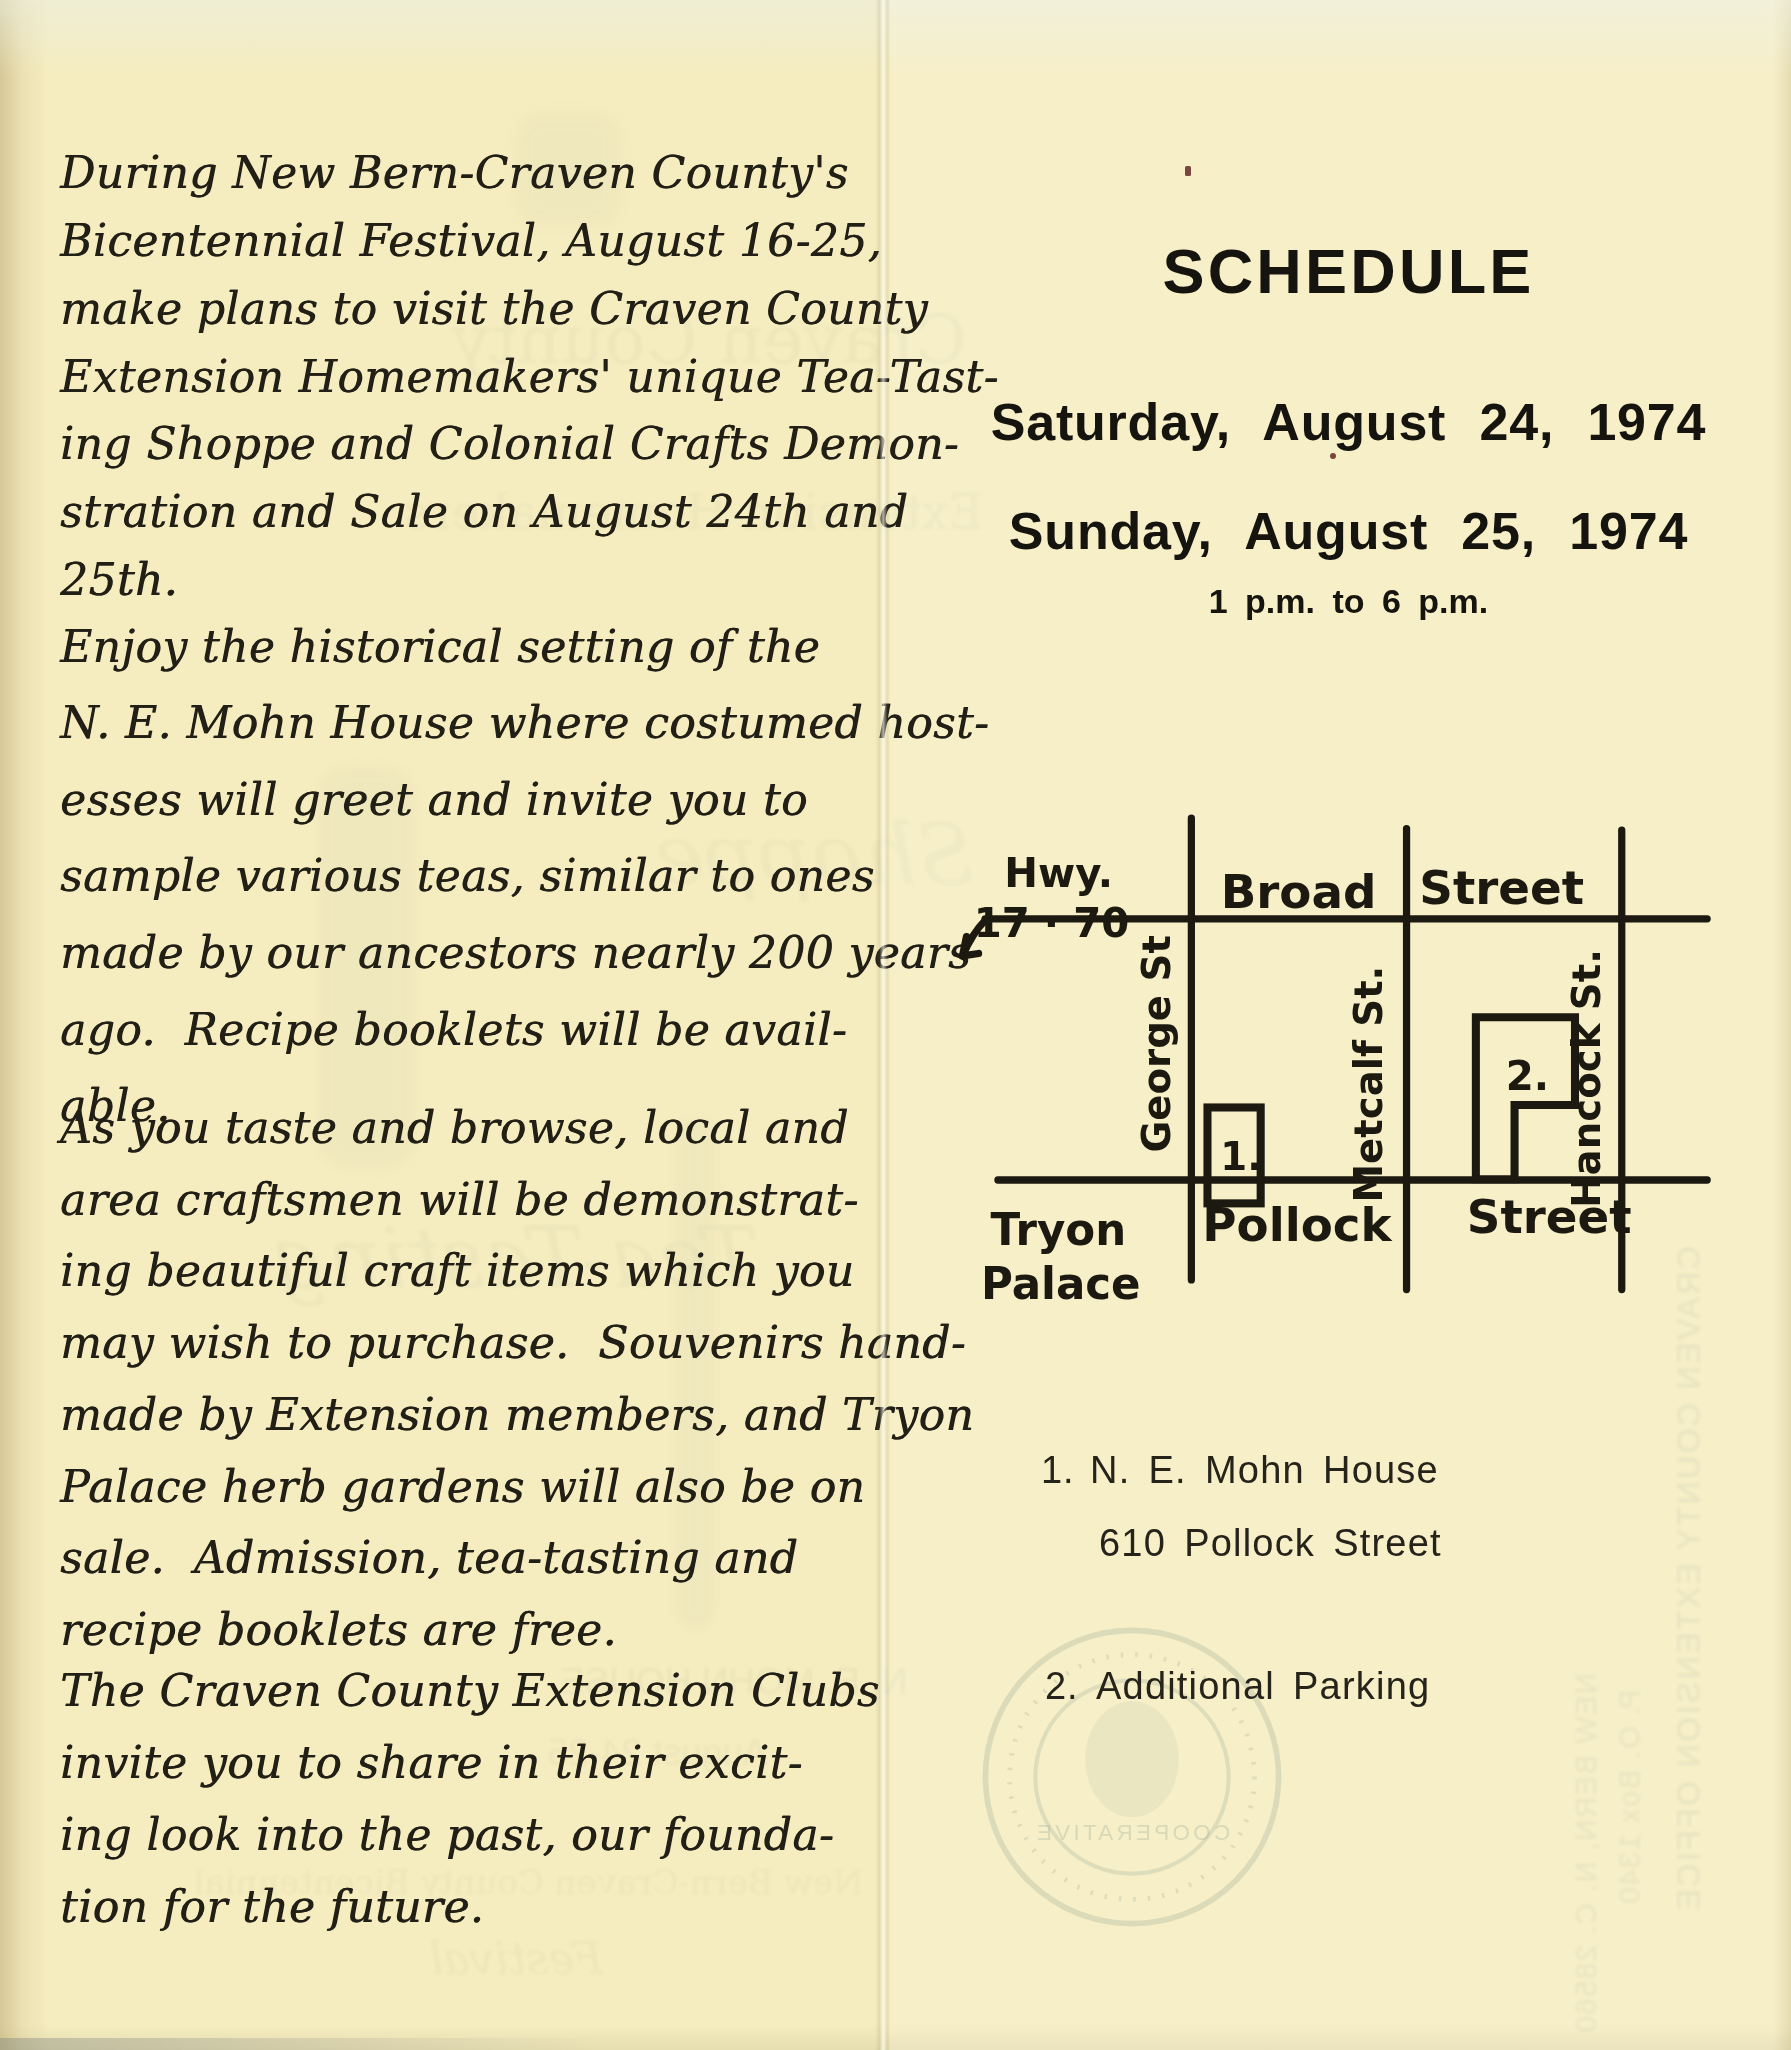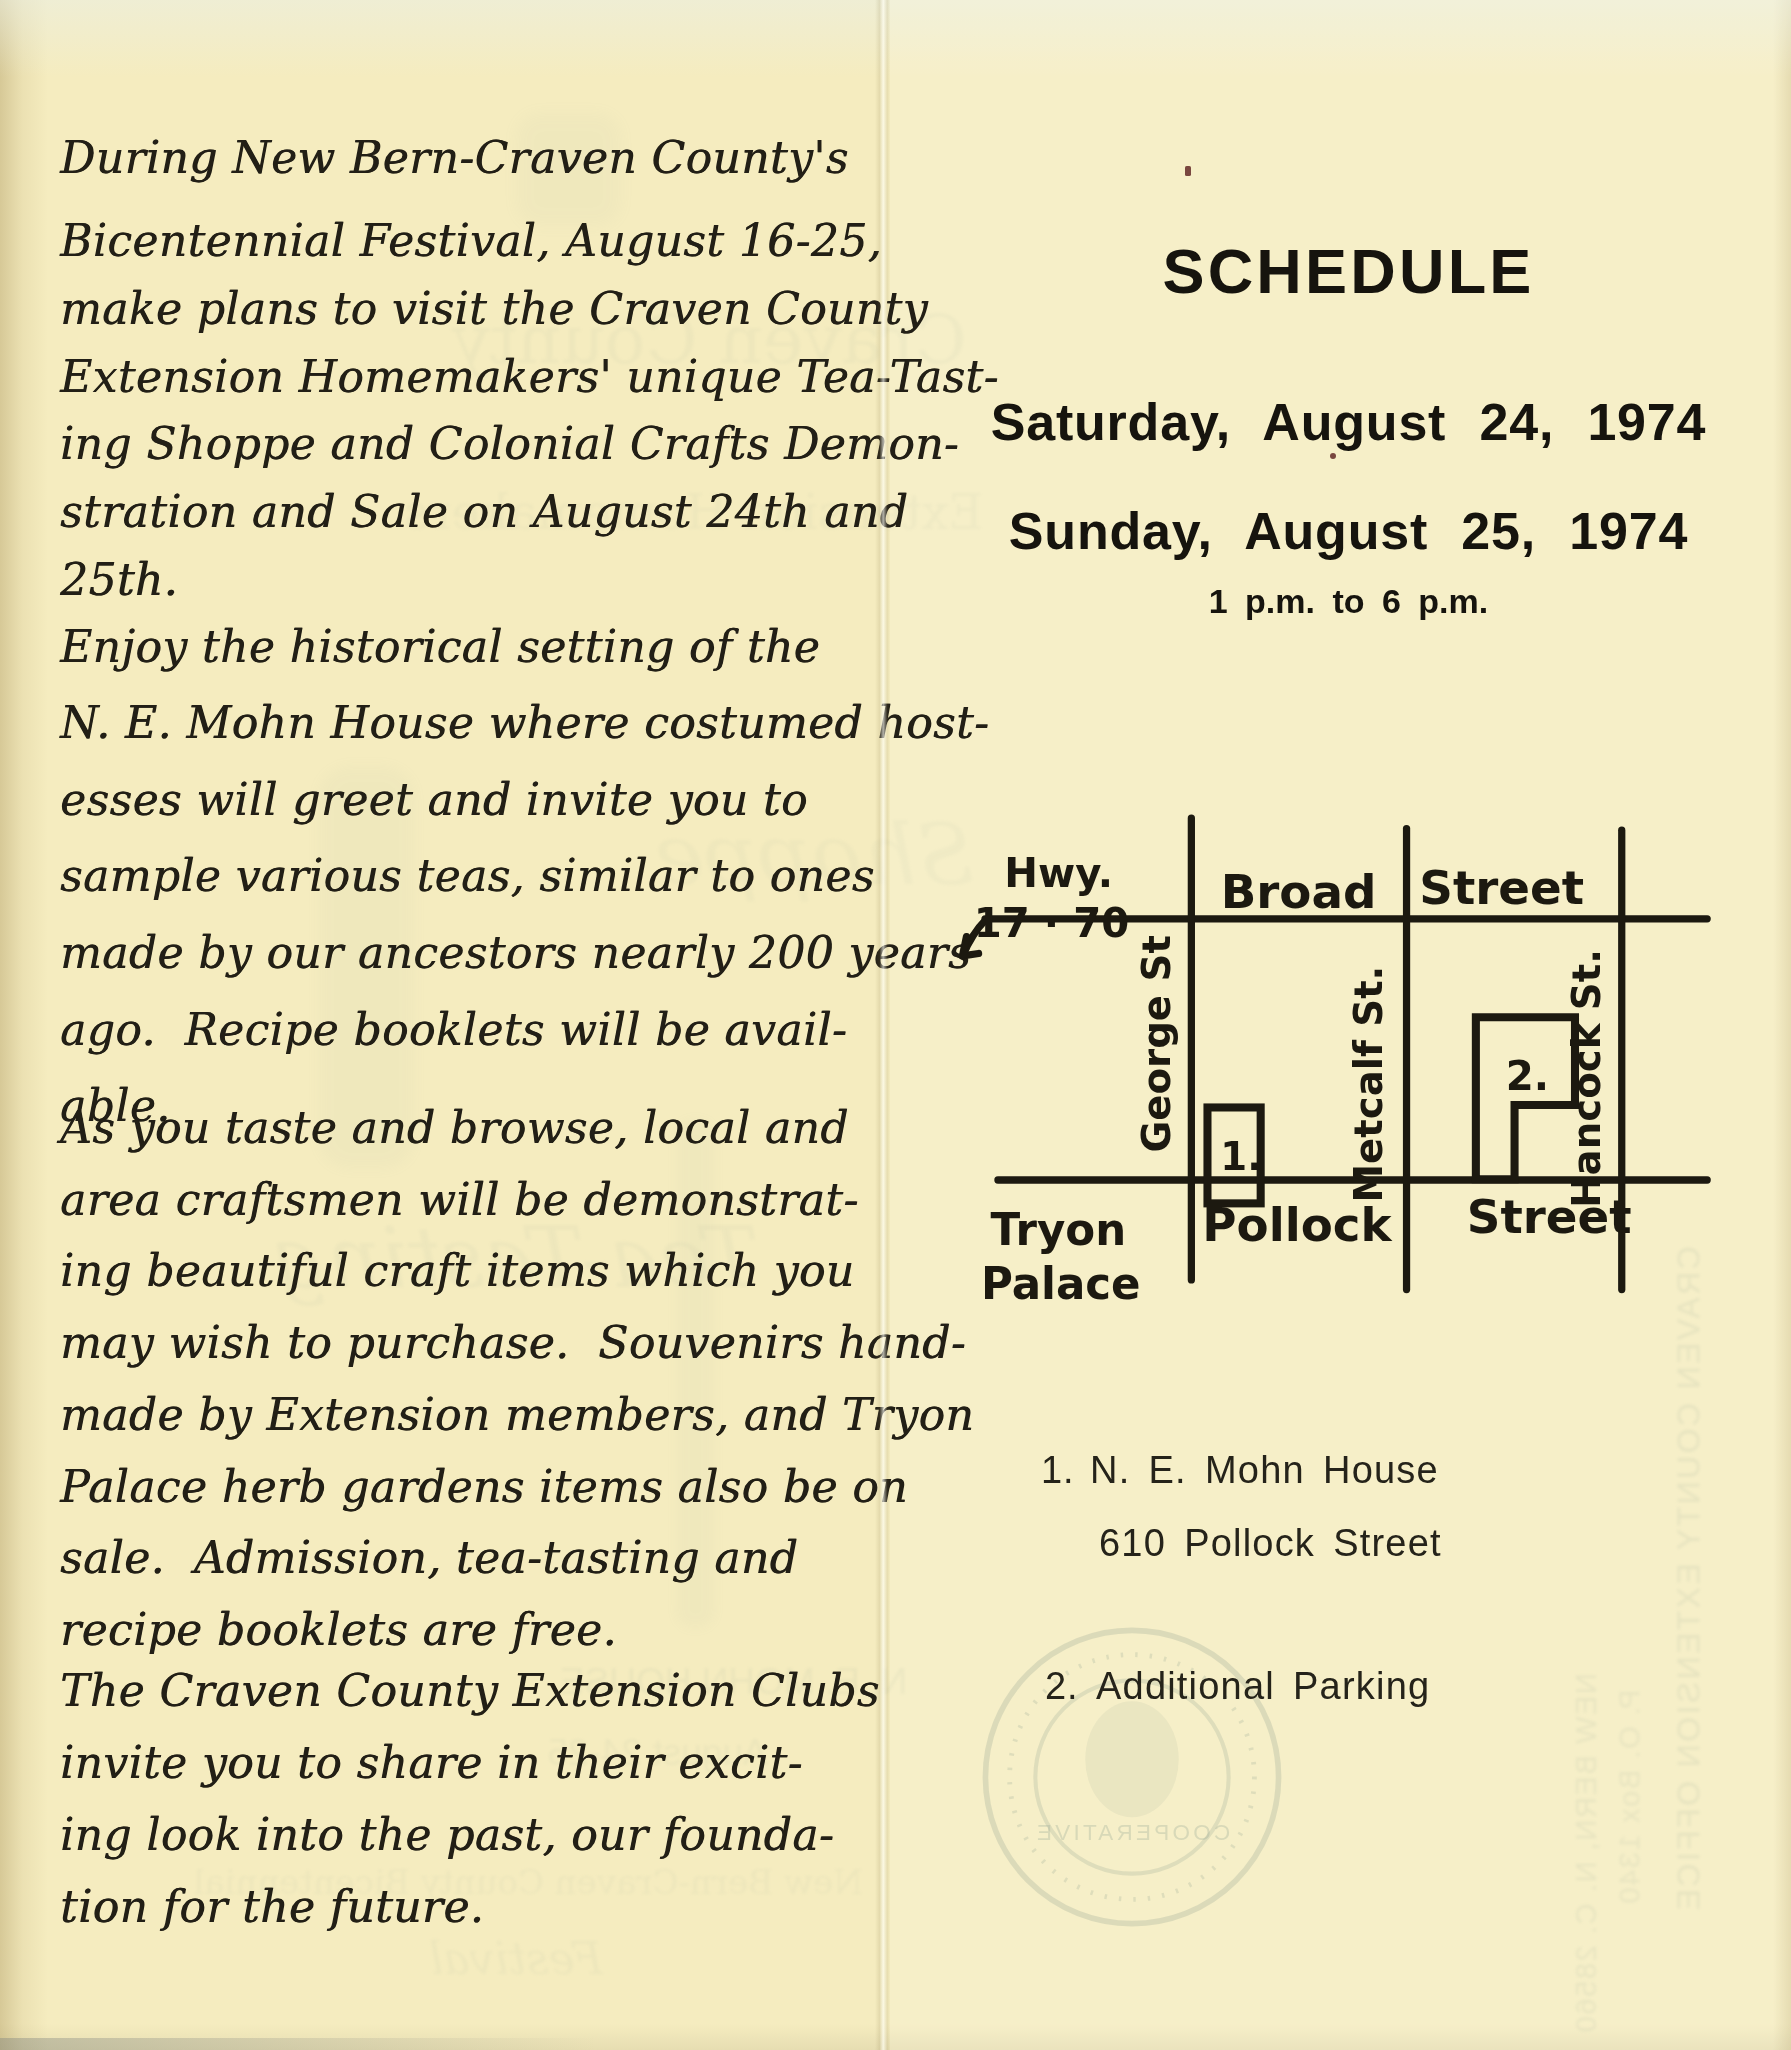--- a/index.html
+++ b/index.html
@@ -91,21 +91,21 @@
 
   <svg class="seal-svg" width="306" height="306" viewBox="0 0 380 380">
     <circle cx="190" cy="190" r="182" fill="none" stroke="#96a795" stroke-width="7" opacity="0.28"></circle>
     <circle cx="190" cy="190" r="152" fill="none" stroke="#96a795" stroke-width="6" stroke-dasharray="3 15" opacity="0.25"></circle>
     <circle cx="190" cy="190" r="120" fill="none" stroke="#96a795" stroke-width="5" opacity="0.25"></circle>
     <ellipse cx="190" cy="168" rx="58" ry="72" fill="#96a795" opacity="0.12"></ellipse>
     <text x="190" y="268" text-anchor="middle" font-size="28" fill="#96a795" opacity="0.30" transform="scale(-1,1) translate(-380,0)" style="font-family:'Liberation Sans',sans-serif;letter-spacing:4px;">COOPERATIVE</text>
   </svg>
 
   <div>
-    <div class="hline" style="top:136px;text-align:right;">During New Bern-Craven County's</div>
+    <div class="hline" style="top:151px;text-align:right;">During New Bern-Craven County's</div>
     <div class="hline" style="top:219px;">Bicentennial Festival, August 16-25,</div>
     <div class="hline" style="top:287px;">make plans to visit the Craven County</div>
     <div class="hline" style="top:355px;">Extension Homemakers' unique Tea-Tast-</div>
     <div class="hline" style="top:422px;">ing Shoppe and Colonial Crafts Demon-</div>
     <div class="hline" style="top:490px;">stration and Sale on August 24th and</div>
     <div class="hline" style="top:558px;">25th.</div>
   </div>
 
   <div>
     <div class="hline" style="top:625px;">Enjoy the historical setting of the</div>
@@ -116,21 +116,21 @@
     <div class="hline" style="top:1008px;">ago.  Recipe booklets will be avail-</div>
     <div class="hline" style="top:1084px;">able.</div>
   </div>
 
   <div>
     <div class="hline" style="top:1106px;">As you taste and browse, local and</div>
     <div class="hline" style="top:1178px;">area craftsmen will be demonstrat-</div>
     <div class="hline" style="top:1249px;">ing beautiful craft items which you</div>
     <div class="hline" style="top:1321px;">may wish to purchase.  Souvenirs hand-</div>
     <div class="hline" style="top:1393px;">made by Extension members, and Tryon</div>
-    <div class="hline" style="top:1465px;">Palace herb gardens items also be on</div>
+    <div class="hline" style="top:1465px;">Palace herb gardens will also be on</div>
     <div class="hline" style="top:1536px;">sale.  Admission, tea-tasting and</div>
     <div class="hline" style="top:1608px;">recipe booklets are free.</div>
   </div>
 
   <div>
     <div class="hline" style="top:1669px;">The Craven County Extension Clubs</div>
     <div class="hline" style="top:1741px;">invite you to share in their excit-</div>
     <div class="hline" style="top:1813px;">ing look into the past, our founda-</div>
     <div class="hline" style="top:1885px;">tion for the future.</div>
   </div>

